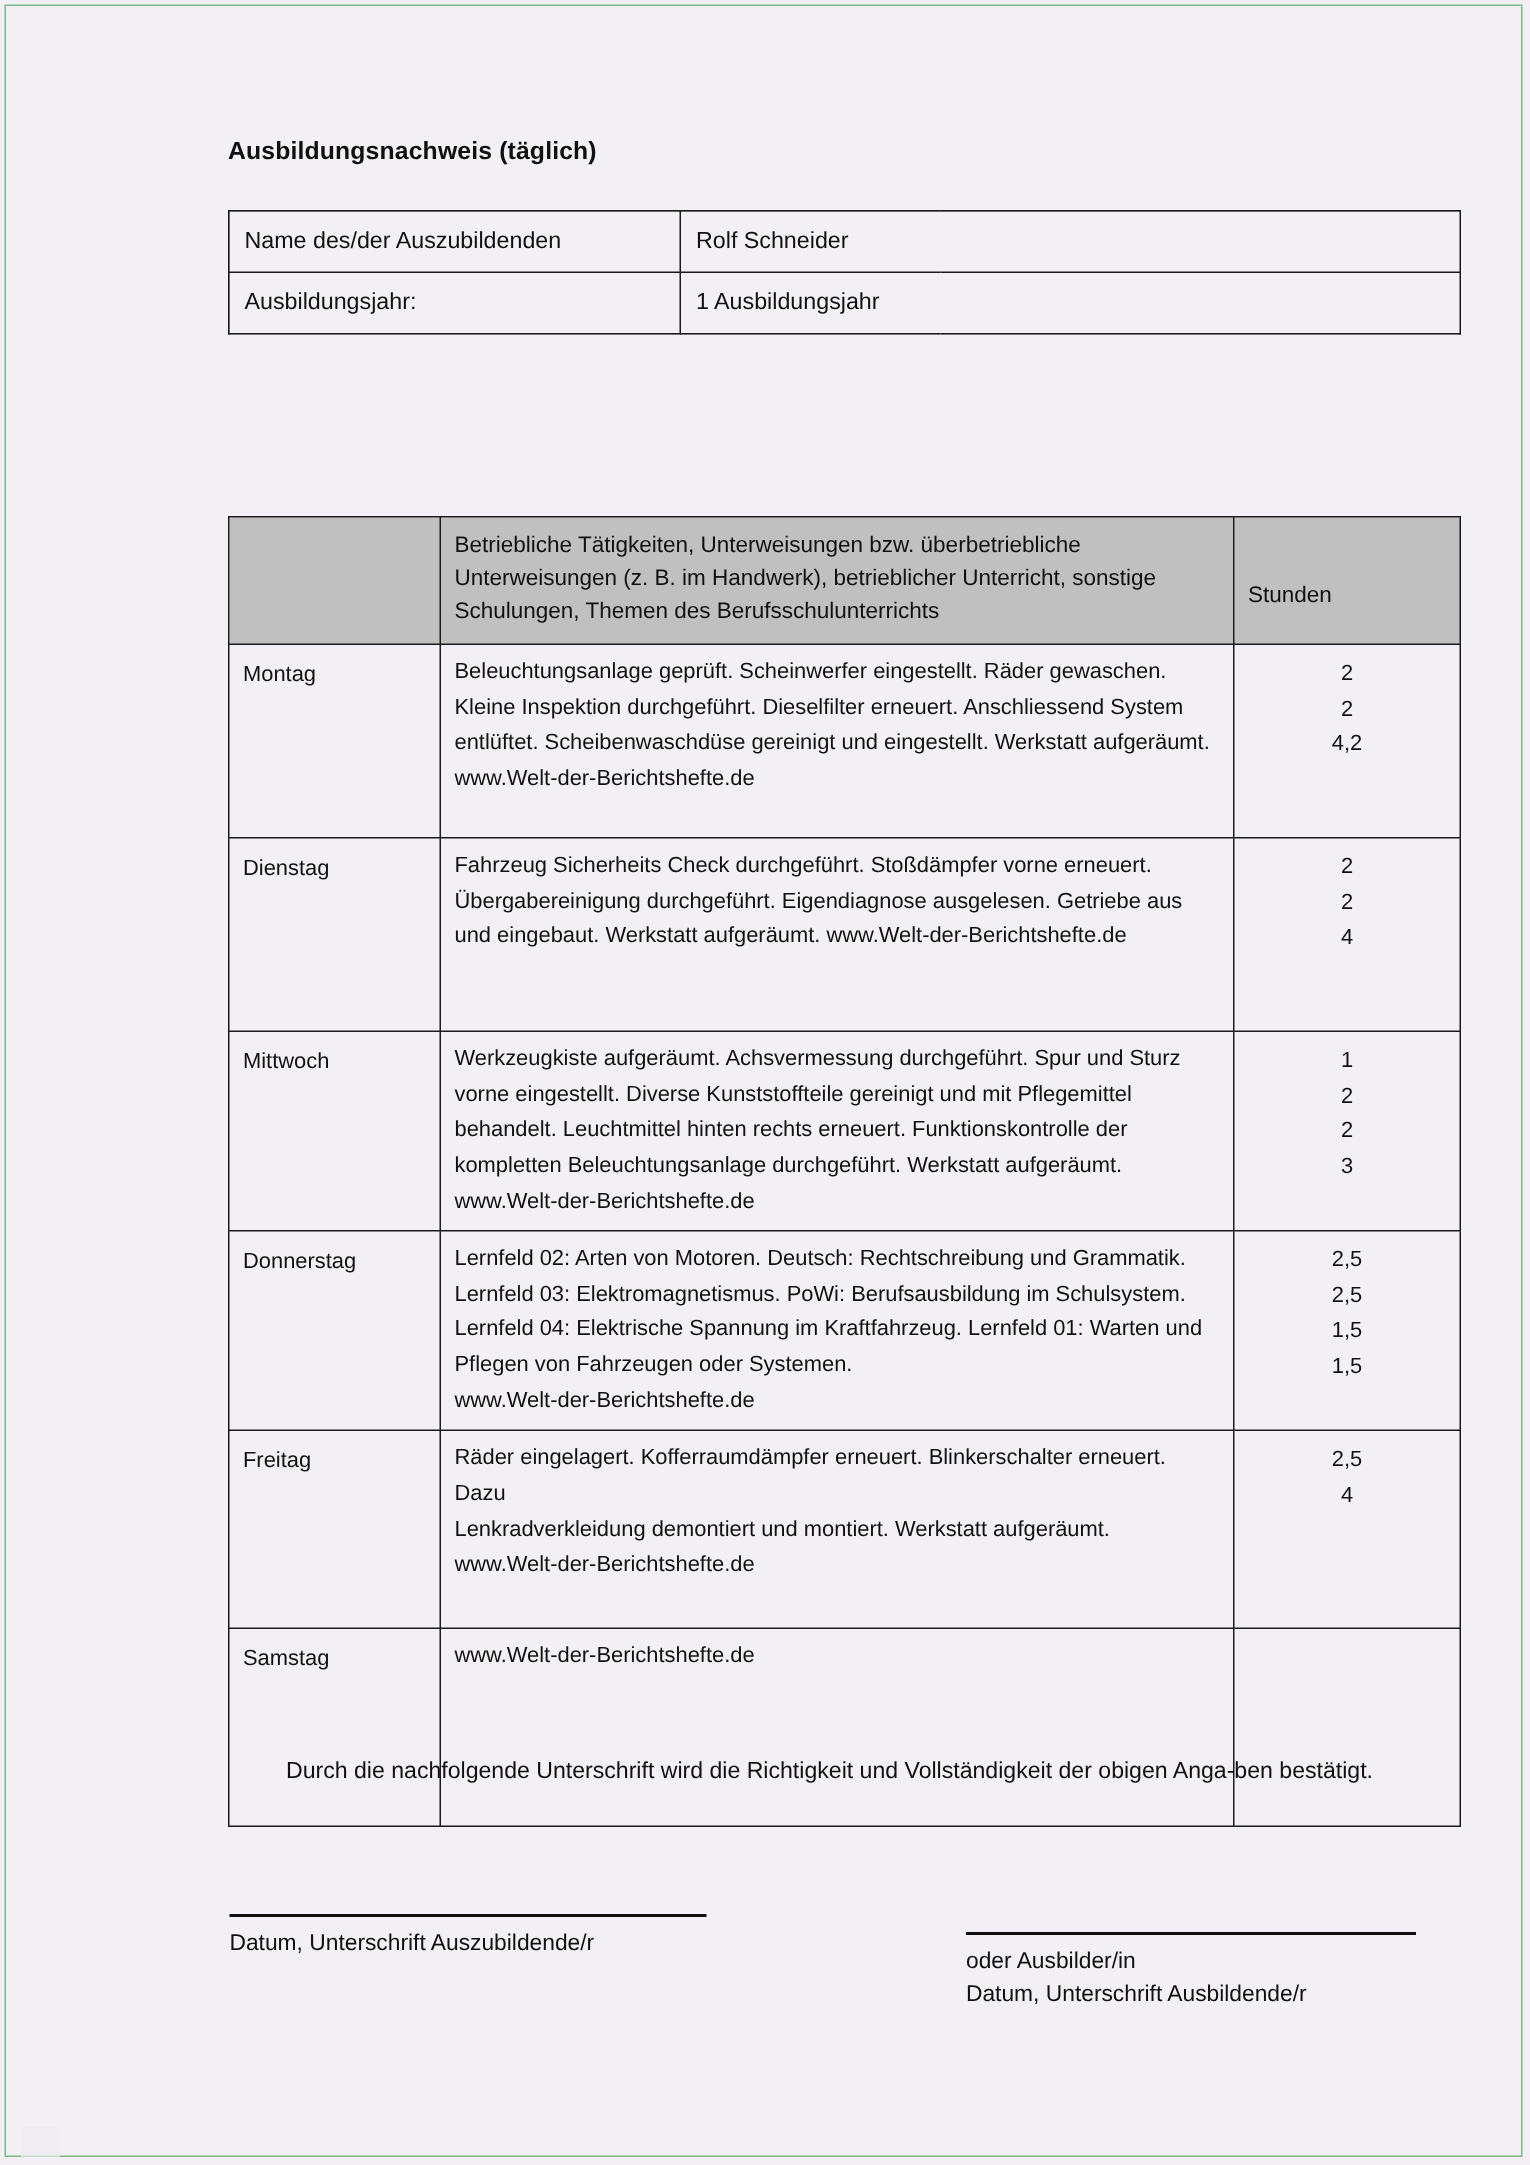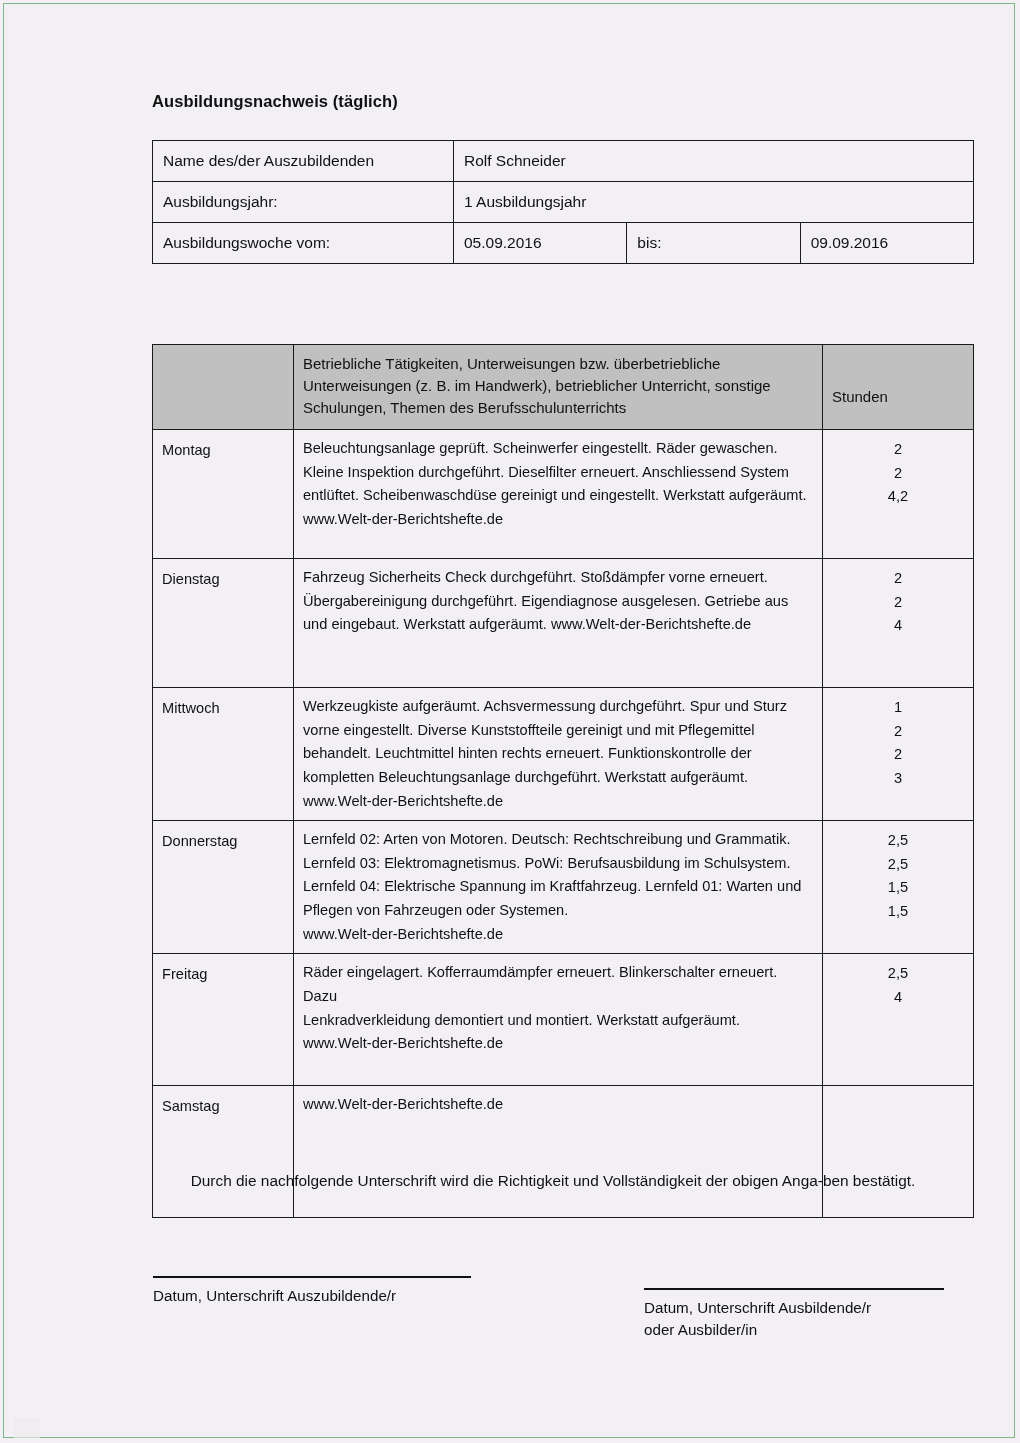--- a/index.html
+++ b/index.html
@@ -174,26 +174,20 @@
   <table class="info-table">
     <tbody>
       <tr>
         <td class="info-label">Name des/der Auszubildenden</td>
         <td class="info-value" colspan="3">Rolf Schneider</td>
       </tr>
       <tr>
         <td class="info-label">Ausbildungsjahr:</td>
         <td class="info-value" colspan="3">1 Ausbildungsjahr</td>
       </tr>
-      <tr>
-        <td class="info-label">Ausbildungswoche vom:</td>
-        <td class="info-value">05.09.2016</td>
-        <td class="info-bis">bis:</td>
-        <td class="info-bis-value">09.09.2016</td>
-      </tr>
     </tbody>
   </table>
 
   <table class="week-table">
     <thead>
       <tr>
         <th class="th-day"></th>
         <th>Betriebliche Tätigkeiten, Unterweisungen bzw. überbetriebliche Unterweisungen (z. B. im Handwerk), betrieblicher Unterricht, sonstige Schulungen, Themen des Berufsschulunterrichts</th>
         <th class="th-hours">
             <span class="th-hours-inner">Stunden</span>
@@ -289,19 +283,19 @@
 
   <div class="confirm-text">Durch die nachfolgende Unterschrift wird die Richtigkeit und Vollständigkeit der obigen Anga-ben bestätigt.</div>
 
   <div class="sign-block-left">
     <div class="sign-rule"></div>
     <div class="sign-caption">Datum, Unterschrift Auszubildende/r</div>
   </div>
 
   <div class="sign-block-right">
     <div class="sign-rule"></div>
+    <div class="sign-caption">oder Ausbilder/in</div>
     <div class="sign-caption">Datum, Unterschrift Ausbildende/r</div>
-    <div class="sign-caption">oder Ausbilder/in</div>
   </div>
 
   <div class="watermark"></div>
 
 </div>
 
 </body></html>

